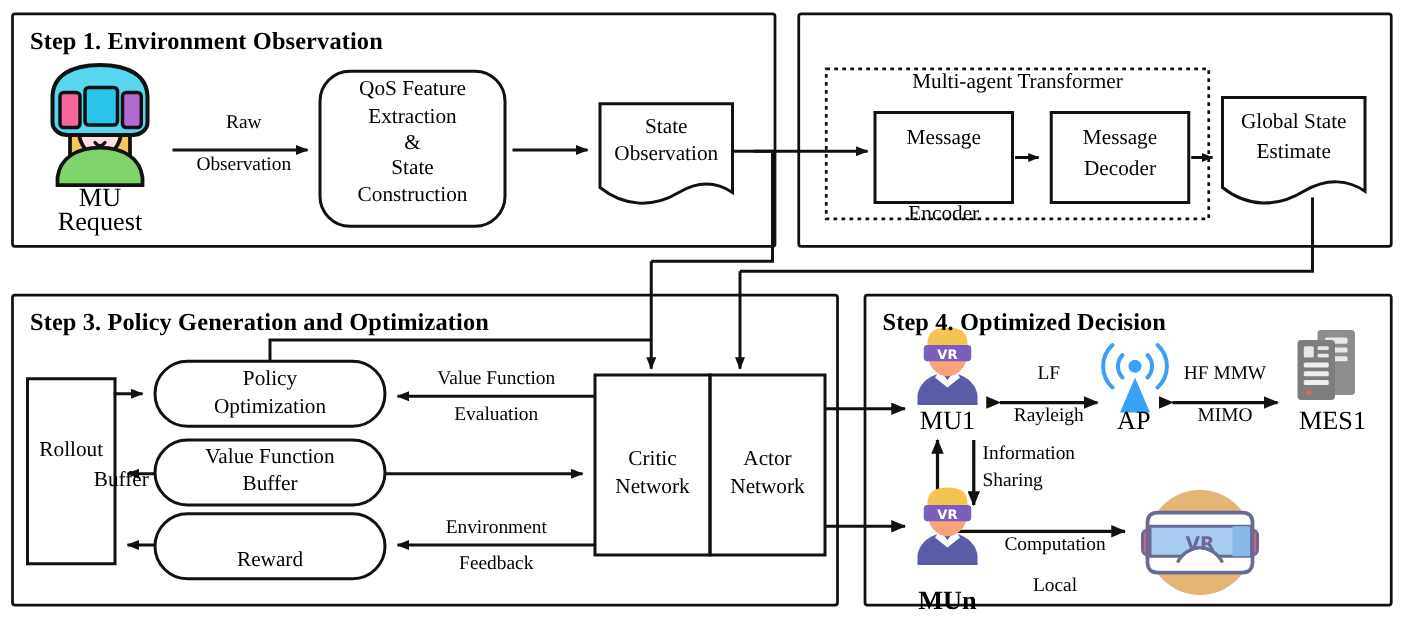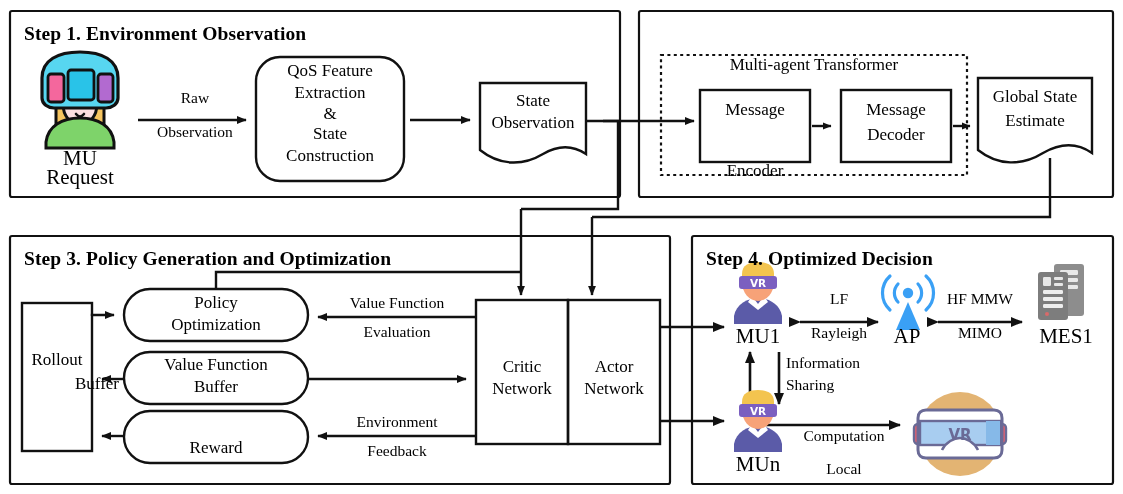--- a/index.html
+++ b/index.html
@@ -239,21 +239,21 @@
 <div class="lbl nodetxt" style="left:568px;top:358px;width:92px;">Actor</div>
 <div class="lbl nodetxt" style="left:564px;top:380px;width:100px;">Network</div>
 
 <div class="lbl edgetxt" style="left:318px;top:295px;width:158px;">Value Function</div>
 <div class="lbl edgetxt" style="left:318px;top:324px;width:158px;">Evaluation</div>
 
 <div class="lbl edgetxt" style="left:320px;top:414px;width:154px;">Environment</div>
 <div class="lbl edgetxt" style="left:320px;top:443px;width:154px;">Feedback</div>
 
 <div class="lbl icontxt" style="left:724px;top:326px;width:68px;">MU1</div>
-<div class="lbl icontxt" style="left:724px;top:454px;width:68px;">MUn</div>
+<div class="lbl icontxt" style="left:724px;top:470px;width:68px;font-weight:bold;">MUn</div>
 <div class="lbl icontxt" style="left:880px;top:326px;width:54px;">AP</div>
 <div class="lbl icontxt" style="left:1028px;top:326px;width:76px;">MES1</div>
 
 <div class="lbl edgetxt" style="left:800px;top:291px;width:78px;">LF</div>
 <div class="lbl edgetxt" style="left:794px;top:325px;width:90px;">Rayleigh</div>
 
 <div class="lbl edgetxt" style="left:934px;top:291px;width:92px;">HF MMW</div>
 <div class="lbl edgetxt" style="left:934px;top:325px;width:92px;">MIMO</div>
 
 <div class="lbl edgetxt" style="left:786px;top:355px;width:108px;text-align:left;">Information</div>

